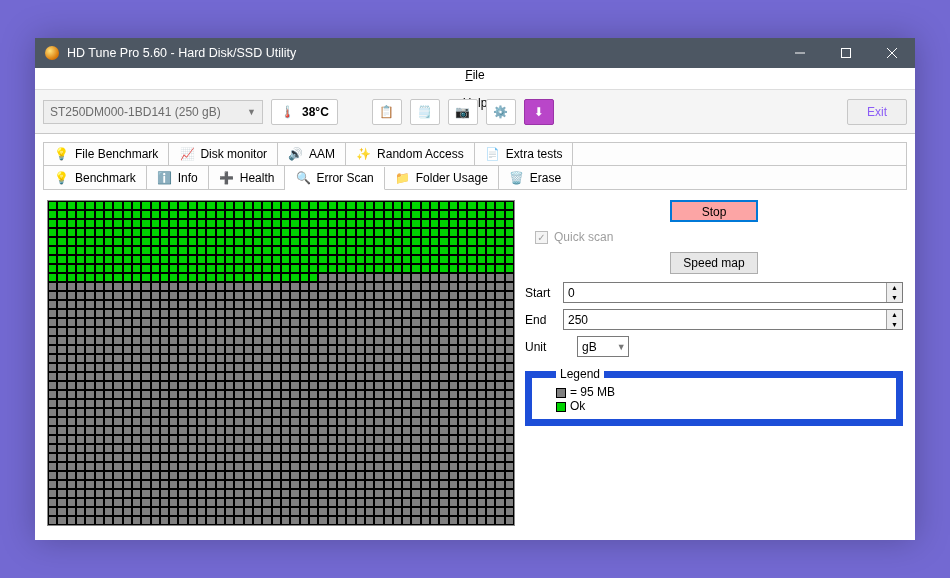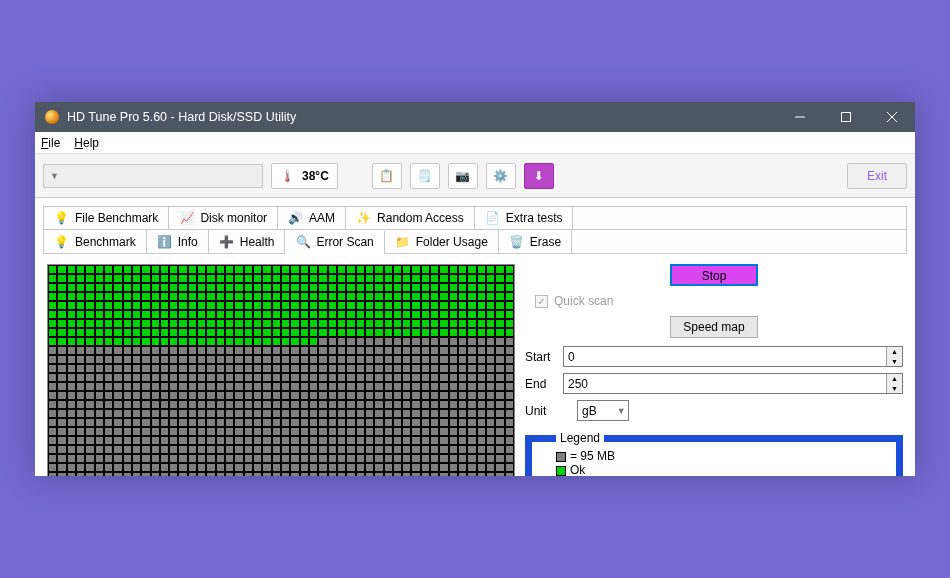--- a/index.html
+++ b/index.html
@@ -1,24 +1,24 @@
 <!DOCTYPE html>
 <html><head>
 <meta charset="utf-8">
 <style>
   *{box-sizing:border-box;font-family:"Segoe UI",Tahoma,sans-serif;font-size:12px;}
   body{margin:0;width:950px;height:578px;background:#7369d2;display:flex;align-items:center;justify-content:center;}
-  .frame{width:880px;height:374px;background:#fff;box-shadow:0 0 32px rgba(0,0,0,.25);overflow:hidden;position:relative;}
+  .frame{width:880px;height:502px;background:#fff;box-shadow:0 0 32px rgba(0,0,0,.25);overflow:hidden;position:relative;}
   
   .titlebar{height:30px;background:#4d5763;display:flex;align-items:center;color:#fff;padding-left:10px;}
   .titlebar .app-icon{width:14px;height:14px;border-radius:50%;background:radial-gradient(circle at 35% 35%,#ffe27a,#d97706 70%);margin-right:8px;}
   .titlebar .title{flex:1;font-size:12.5px;}
   .wbtn{width:46px;height:30px;display:flex;align-items:center;justify-content:center;color:#fff;}
   
-  .menubar{height:22px;background:#fff;display:flex;align-items:center;padding:0 6px;gap:14px;border-bottom:1px solid #ddd; font-size:12.5px;}
+  .menubar{height:22px;background:#fff;display:flex;align-items:center;padding:0 6px;gap:14px;border-bottom:1px solid #ddd; font-size:12.5px;flex-direction:column;}
   .menubar span u{text-decoration:underline;}
   
   .toolbar{height:44px;background:#f5f5f5;border-bottom:1px solid #c7c7c7;display:flex;align-items:center;padding:0 8px;gap:8px;}
   .drive-select{width:220px;height:24px;border:1px solid #c7c7c7;background:#eee;color:#6b6b6b;display:flex;align-items:center;padding:0 6px;justify-content:space-between;}
   .chev{font-size:9px;color:#777;}
   .temp-box{height:26px;border:1px solid #c7c7c7;background:#fff;display:flex;align-items:center;padding:0 8px;gap:6px;border-radius:2px;}
   .ticon{width:16px;height:16px;display:inline-flex;align-items:center;justify-content:center;font-size:12px;}
   .tbtn{width:30px;height:26px;border:1px solid #c7c7c7;background:#fff;border-radius:2px;display:flex;align-items:center;justify-content:center;}
   .tbtn.purple{background:#b946c9;color:#fff;border-color:#9a34a8;}
   .exit-btn{margin-left:auto;width:60px;height:26px;border:1px solid #c7c7c7;background:#f0f0f0;color:#8b5cf6;border-radius:2px;}
@@ -33,21 +33,21 @@
   
   .content{display:flex;gap:10px;padding:10px 4px;}
   .grid-wrap{flex:0 0 468px;height:360px;}
   .scan-grid{display:grid;grid-template-columns:repeat(50,1fr);grid-auto-rows:9px;gap:0;background:#000;border:1px solid #888;}
   .scan-grid div{border:0.5px solid #000;}
   .ok{background:#00d400;}
   .nt{background:#808080;}
   
   .side{flex:1;}
   .btn{display:block;margin:0 auto 8px auto;width:88px;height:22px;border:1px solid #adadad;background:#e7e7e7;text-align:center;line-height:20px;}
-  .btn.primary{border:2px solid #0078d7;background:#d946ef;}
+  .btn.primary{border:2px solid #0078d7;background:#fca5a5;}
   .btn.disabled{color:#000000;}
   .check{display:flex;align-items:center;gap:6px;margin:4px 0 8px 10px;color:#9e9e9e;}
   .check .box{width:13px;height:13px;border:1px solid #bbb;display:inline-flex;align-items:center;justify-content:center;font-size:10px;color:#9e9e9e;background:#f4f4f4;}
   .form-row{display:flex;align-items:center;margin:6px 0;}
   .form-row label{width:38px;}
   .spin{flex:1;height:21px;border:1px solid #7a7a7a;display:flex;}
   .spin input{flex:1;border:0;padding:0 4px;font-size:12px;outline:none;}
   .spin .arrows{width:16px;border-left:1px solid #a0a0a0;display:flex;flex-direction:column;}
   .spin .arrows span{flex:1;font-size:7px;text-align:center;line-height:9px;background:#eee;}
   .unit-sel{width:52px;height:21px;border:1px solid #7a7a7a;display:flex;align-items:center;justify-content:space-between;padding:0 4px;margin-left:14px;gap:20px;}
@@ -85,20 +85,21 @@
       </div>
   </div>
 
   <div class="menubar">
     <span><u>F</u>ile</span>
     <span><u>H</u>elp</span>
   </div>
 
   <div class="toolbar">
     <div class="drive-select">
+      <span>ST250DM000-1BD141 (250 gB)</span>
       <span class="chev">▼</span>
     </div>
     <div class="temp-box">
       <span class="ticon">🌡️</span>
       <b>38°C</b>
     </div>
     <div style="width:18px"></div>
     <div class="tbtn">
         <span class="ticon">📋</span>
       </div>

